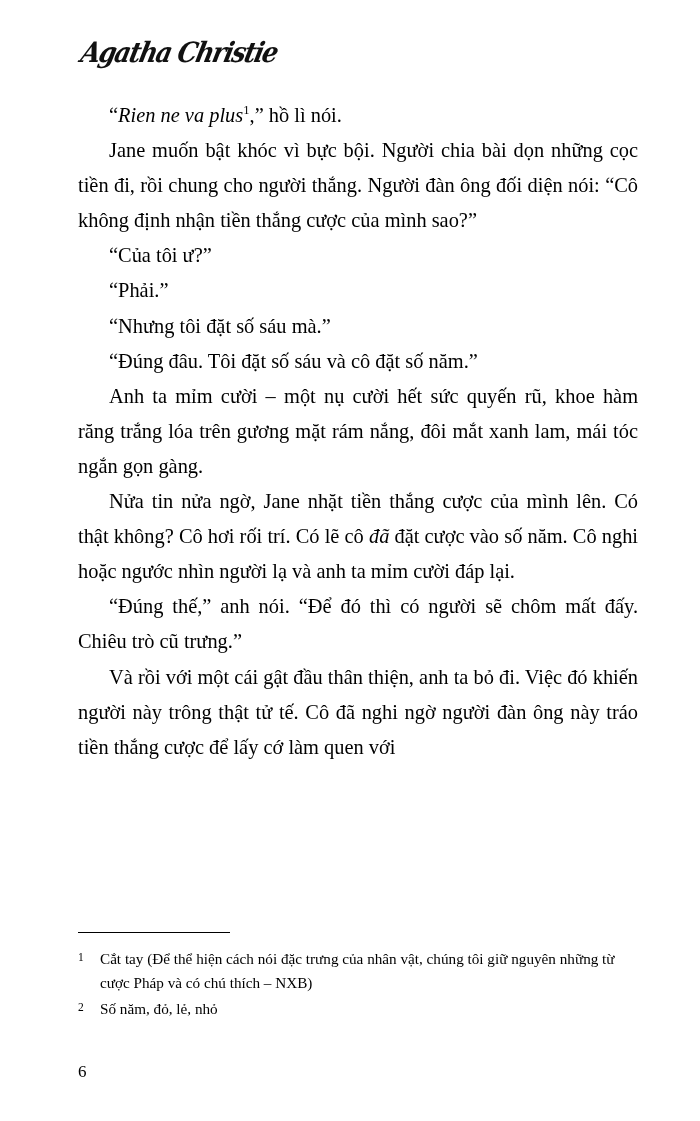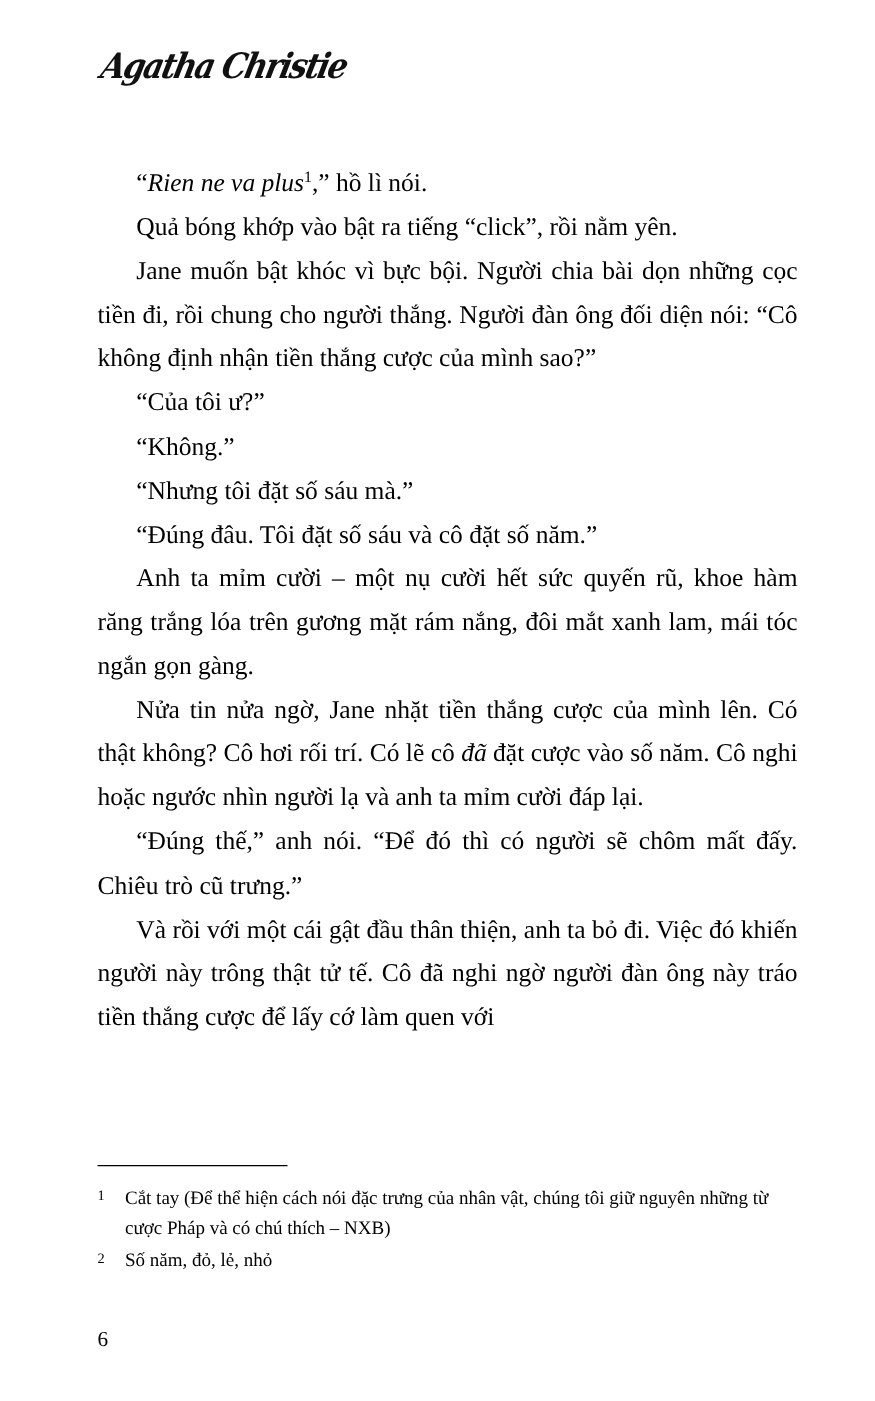--- a/index.html
+++ b/index.html
@@ -35,21 +35,21 @@
     font-weight: bold;
     font-size: 25px;
     letter-spacing: -1.6px;
     transform: skewX(-12deg) scaleY(1.12);
     transform-origin: left bottom;
     display: inline-block;
     color: #111;
   }
   
   .body-text {
-    margin-top: 50px;
+    margin-top: 18px;
     font-size: 20.4px;
     line-height: 1.72;
     text-align: justify;
     text-justify: inter-word;
   }
   .body-text p {
     margin: 0;
     text-indent: 31px;
   }
   .body-text p .ital {
@@ -101,24 +101,23 @@
 <body>
 
 <div class="page">
 
   <div class="signature">
     <span class="sig-text">Agatha Christie</span>
   </div>
 
   <div class="body-text" id="body-text">
       <p><span>“</span><span class="ital">Rien ne va plus</span><sup>1</sup><span>,” hồ lì nói.</span></p>
-      <p><span>Quả bóng khớp vào bật ra tiếng “click”, rồi nằm yên.</span></p>
       <p><span>Jane muốn bật khóc vì bực bội. Người chia bài dọn những cọc tiền đi, rồi chung cho người thắng. Người đàn ông đối diện nói: “Cô không định nhận tiền thắng cược của mình sao?”</span></p>
       <p><span>“Của tôi ư?”</span></p>
-      <p><span>“Không.”</span></p>
+      <p><span>“Phải.”</span></p>
       <p><span>“Nhưng tôi đặt số sáu mà.”</span></p>
       <p><span>“Đúng đâu. Tôi đặt số sáu và cô đặt số năm.”</span></p>
       <p><span>Anh ta mỉm cười – một nụ cười hết sức quyến rũ, khoe hàm răng trắng lóa trên gương mặt rám nắng, đôi mắt xanh lam, mái tóc ngắn gọn gàng.</span></p>
       <p><span>Nửa tin nửa ngờ, Jane nhặt tiền thắng cược của mình lên. Có thật không? Cô hơi rối trí. Có lẽ cô </span><span class="ital">đã</span><span> đặt cược vào số năm. Cô nghi hoặc ngước nhìn người lạ và anh ta mỉm cười đáp lại.</span></p>
       <p><span>“Đúng thế,” anh nói. “Để đó thì có người sẽ chôm mất đấy. Chiêu trò cũ trưng.”</span></p>
       <p><span>Và rồi với một cái gật đầu thân thiện, anh ta bỏ đi. Việc đó khiến người này trông thật tử tế. Cô đã nghi ngờ người đàn ông này tráo tiền thắng cược để lấy cớ làm quen với</span></p>
     </div>
 
   <div class="footnotes">
     <div class="footnote-rule"></div>

